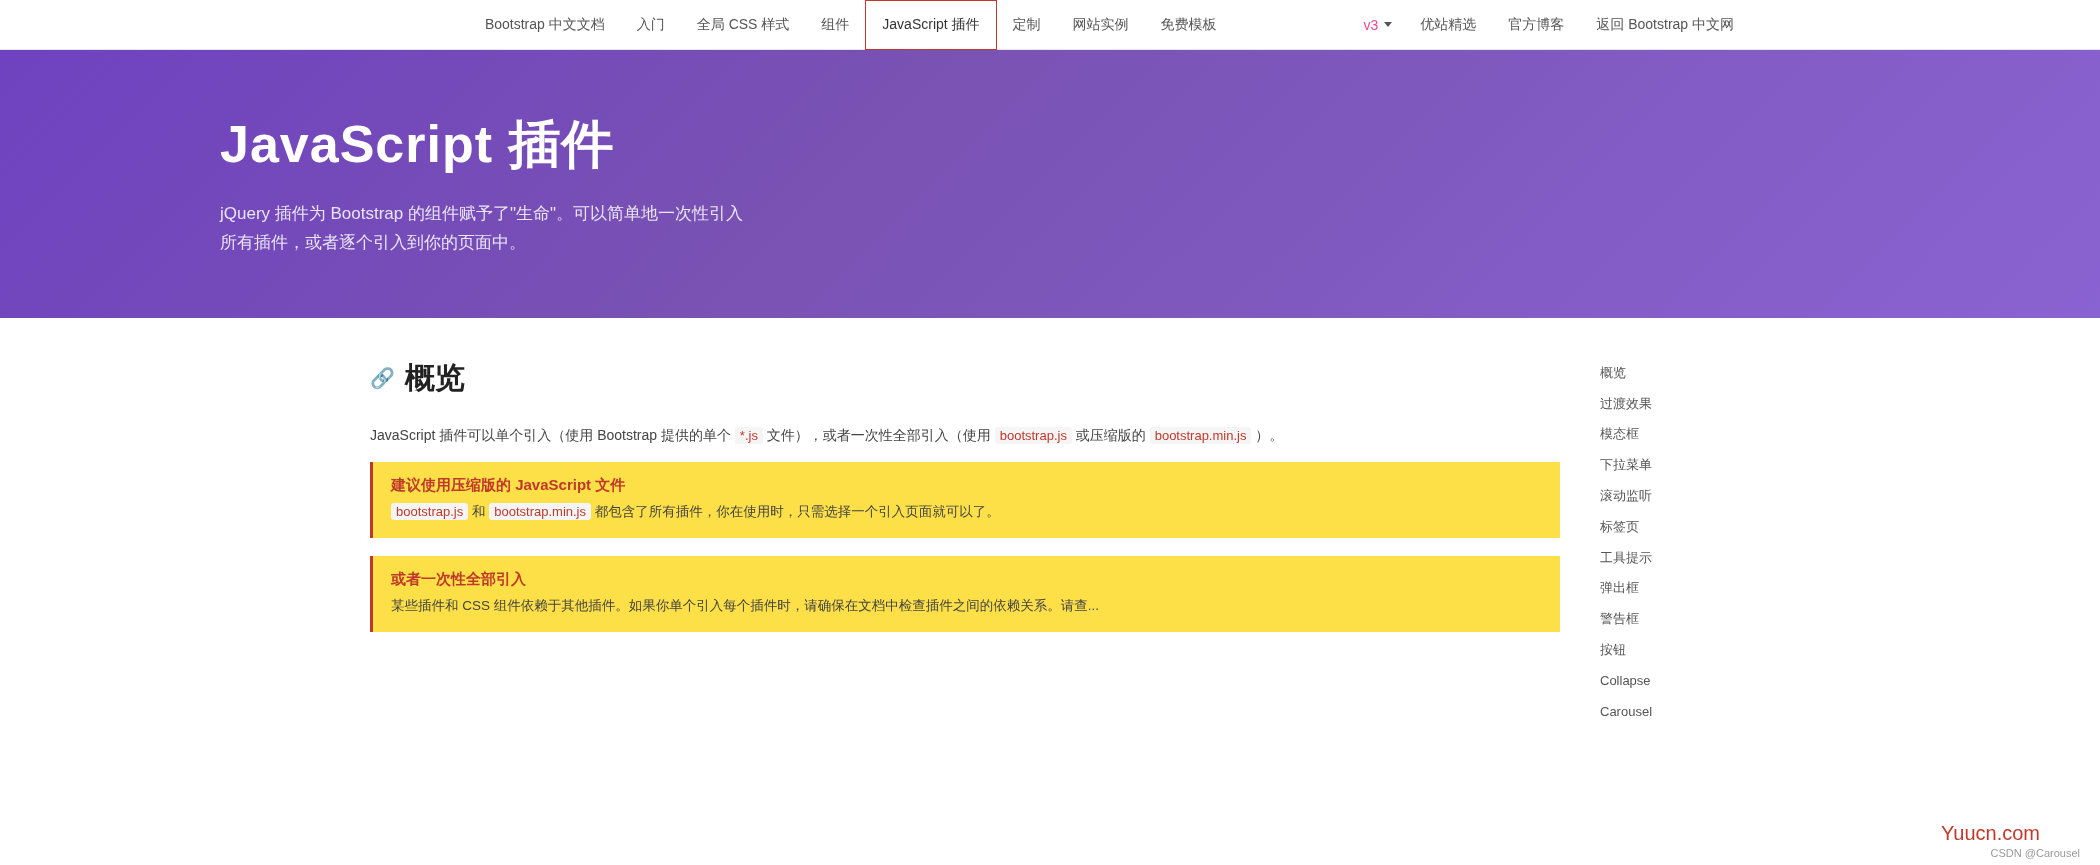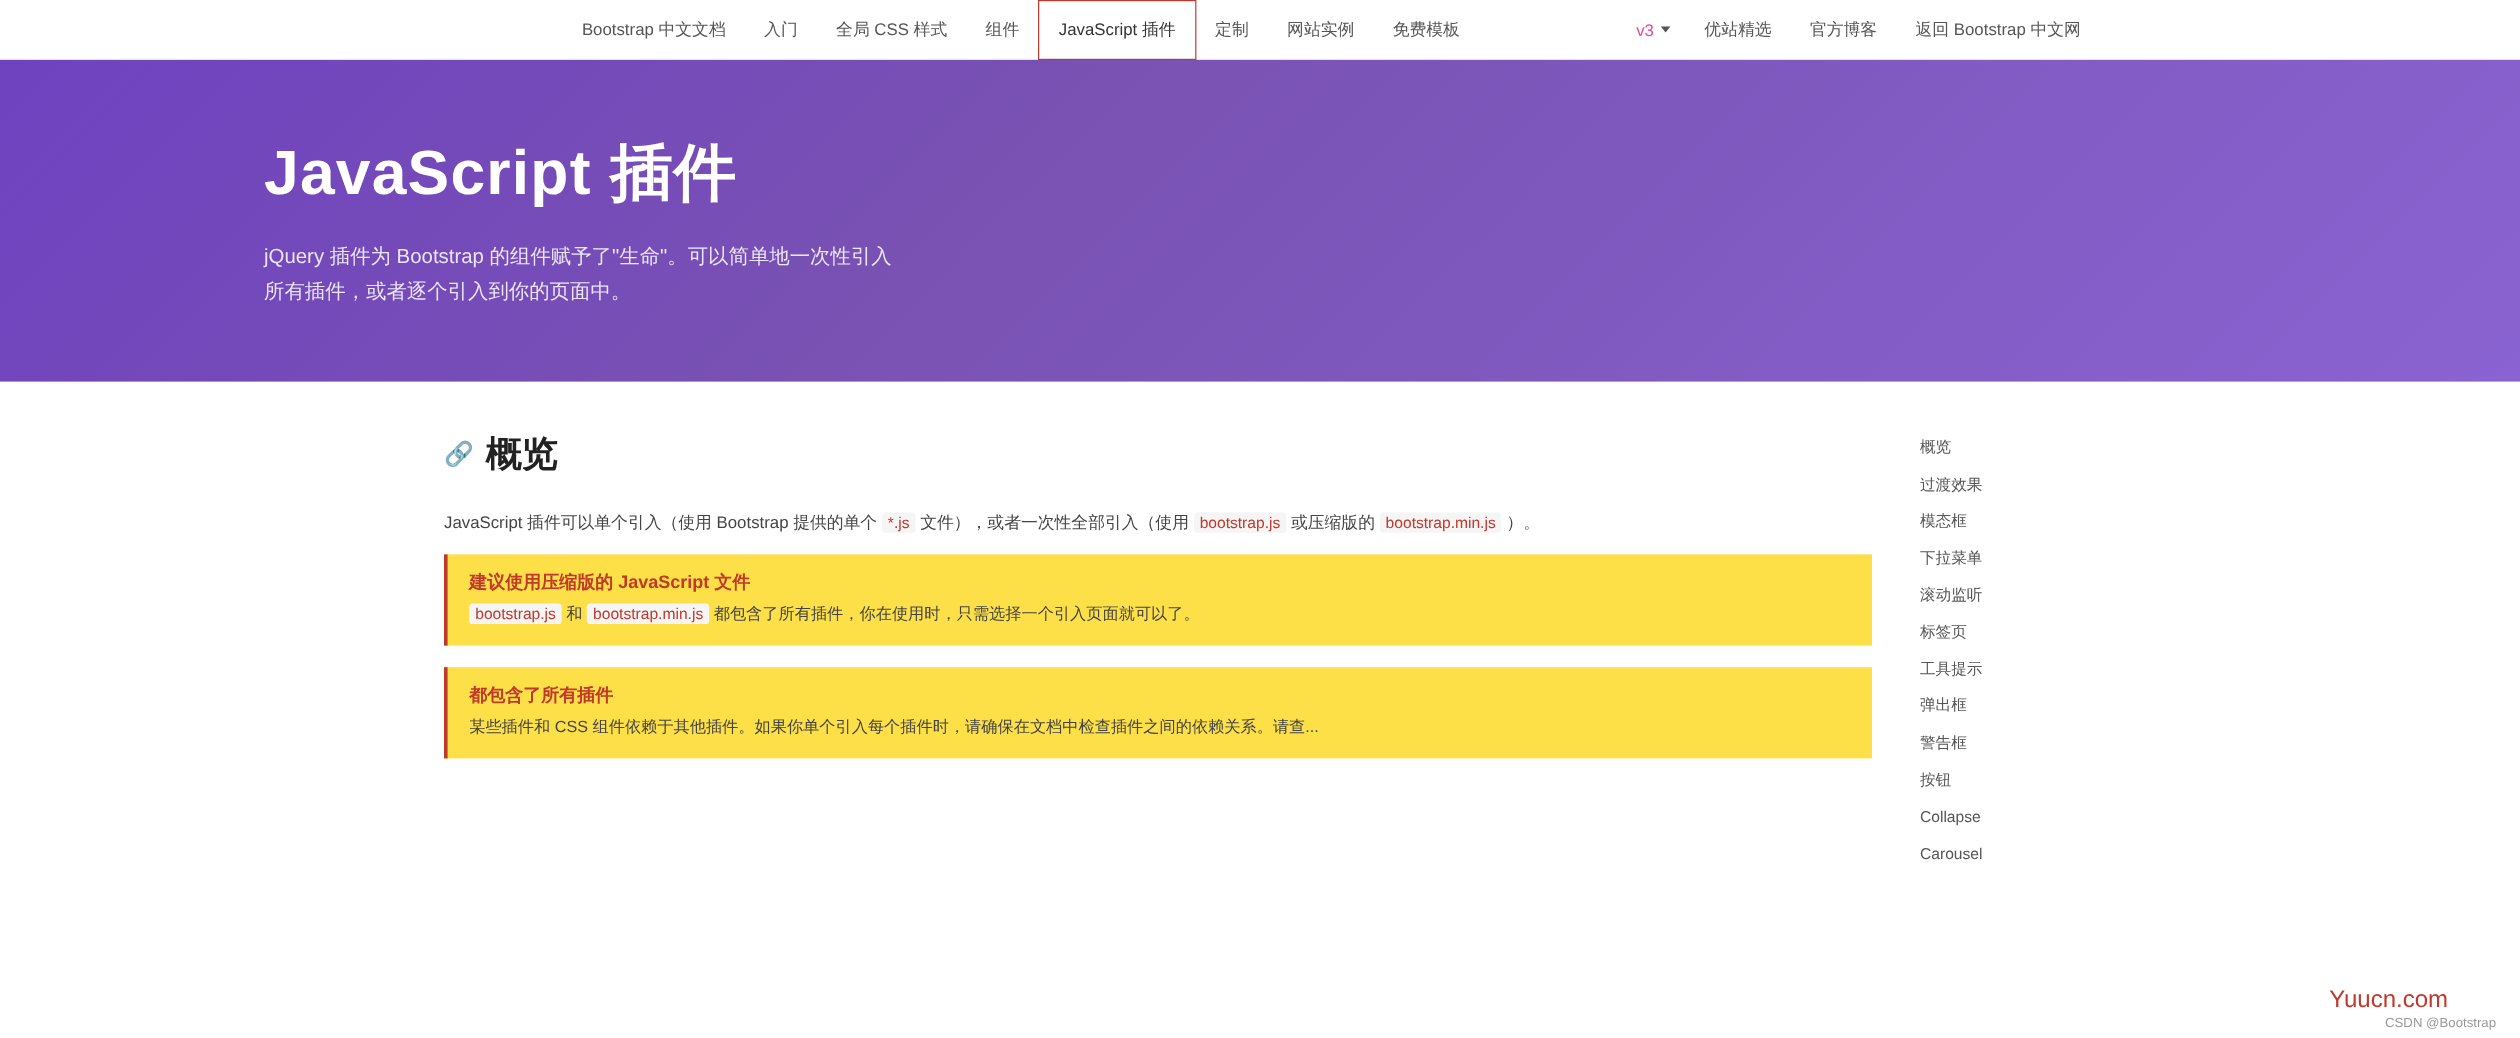--- a/index.html
+++ b/index.html
@@ -250,21 +250,21 @@
       <div class="callout-title">建议使用压缩版的 JavaScript 文件</div>
       <div class="callout-body">
         <code>bootstrap.js</code>
         <span>和</span>
         <code>bootstrap.min.js</code>
         <span>都包含了所有插件，你在使用时，只需选择一个引入页面就可以了。</span>
       </div>
     </div>
 
     <div class="callout">
-      <div class="callout-title">都包含了所有插件</div>
+      <div class="callout-title">或者一次性全部引入</div>
       <div class="callout-body">某些插件和 CSS 组件依赖于其他插件。如果你单个引入每个插件时，请确保在文档中检查插件之间的依赖关系。请查...</div>
     </div>
 
   </div>
 
   <aside class="sidebar">
     <a class="sidebar-nav-item">概览</a>
     <a class="sidebar-nav-item">过渡效果</a>
     <a class="sidebar-nav-item">模态框</a>
     <a class="sidebar-nav-item">下拉菜单</a>
@@ -273,13 +273,13 @@
     <a class="sidebar-nav-item">工具提示</a>
     <a class="sidebar-nav-item">弹出框</a>
     <a class="sidebar-nav-item">警告框</a>
     <a class="sidebar-nav-item">按钮</a>
     <a class="sidebar-nav-item">Collapse</a>
     <a class="sidebar-nav-item">Carousel</a>
   </aside>
 </div>
 
 <div class="watermark">Yuucn.com</div>
-<div class="watermark-sub">CSDN @Bootstrap</div>
+<div class="watermark-sub">CSDN @Carousel</div>
 
 </body></html>

